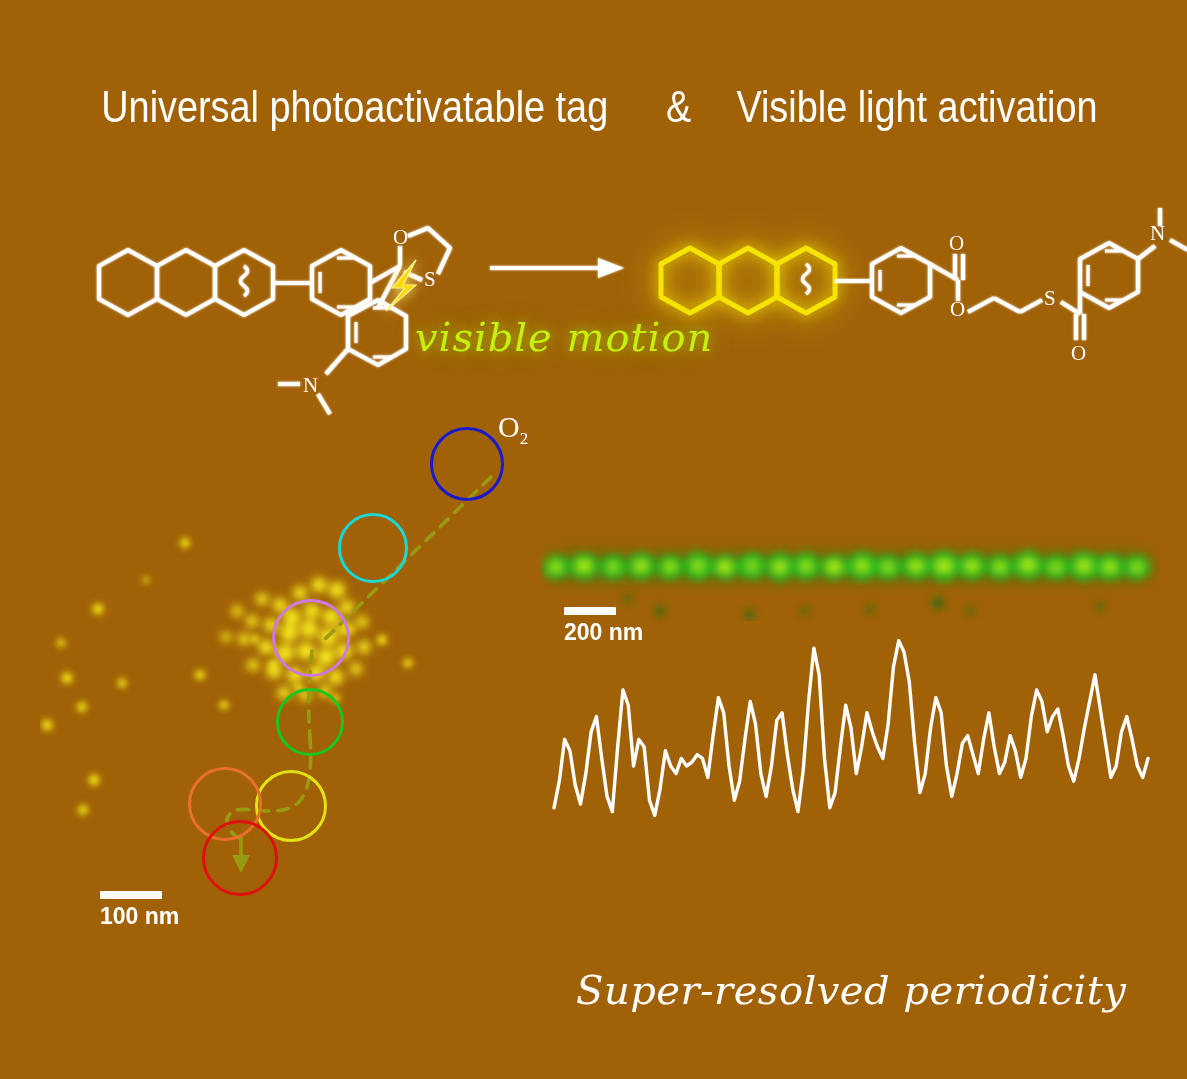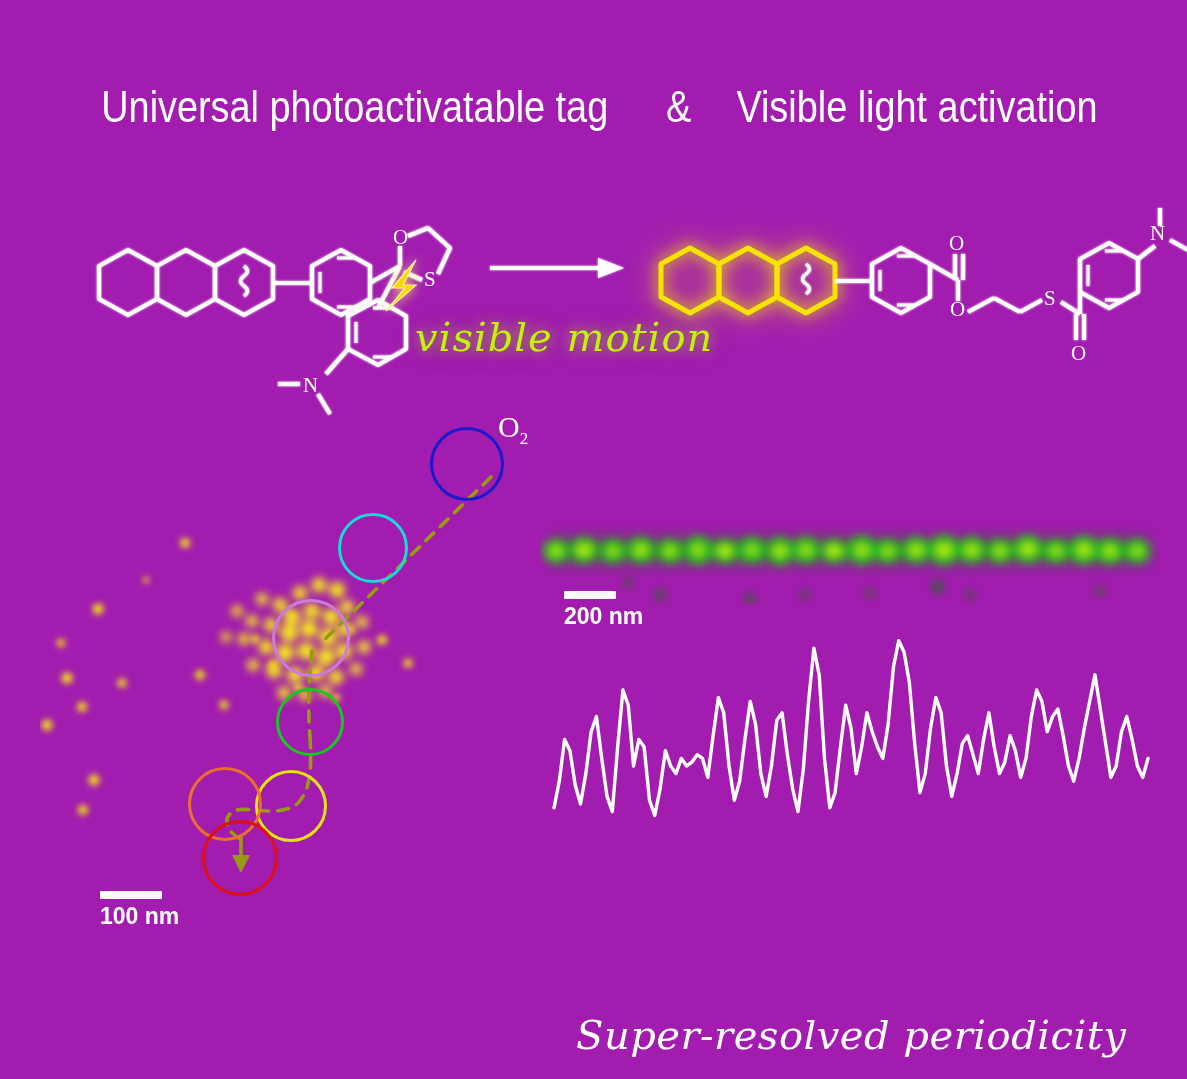--- a/index.html
+++ b/index.html
@@ -1,21 +1,21 @@
 <!DOCTYPE html>
 <html><head>
 <meta charset="utf-8">
 <style>
   * { margin:0; padding:0; box-sizing:border-box; }
   html,body { background:#000; }
   body {
     width:1187px; height:1079px; position:relative; overflow:hidden;
     font-family:"Liberation Sans", sans-serif; background:#000;
   }
-  #stage { position:absolute; inset:0; background:#a21caf; }
+  #stage { position:absolute; inset:0; background:#a16207; }
 
   
   .title-row {
     position:absolute; left:0; top:82px; width:1187px;
     text-align:center; white-space:nowrap;
   }
   .title-row span {
     color:#fff; font-size:44px; font-weight:400; letter-spacing:0px;
     font-family:"Liberation Sans", sans-serif;
     transform:scaleX(0.86); display:inline-block; transform-origin:center;
@@ -52,23 +52,23 @@
     font-family:"Liberation Sans", sans-serif; white-space:nowrap;
   }
 
   
   .caption {
     position:absolute; color:#fff; font-size:40px;
     font-family:"DejaVu Serif", serif; font-style:italic;
     white-space:nowrap; letter-spacing:0.5px;
   }
   .cap-left  { left:60px;  top:967px; }
-  .cap-right { left:576px; top:1012px; }
-
-  .fil-wrap { position:absolute; left:0; top:0; width:620px; height:110px; }
+  .cap-right { left:576px; top:967px; }
+
+  .fil-wrap { position:absolute; left:0; top:16px; width:620px; height:110px; }
   .trace-wrap { position:absolute; left:0; top:130px; width:620px; height:210px; }
 </style>
 </head>
 <body>
 
 <div id="stage">
 
   <div class="title-row">
     <span>Universal  photoactivatable tag</span><span class="t-amp">&amp;</span><span>Visible light activation</span>
   </div>

